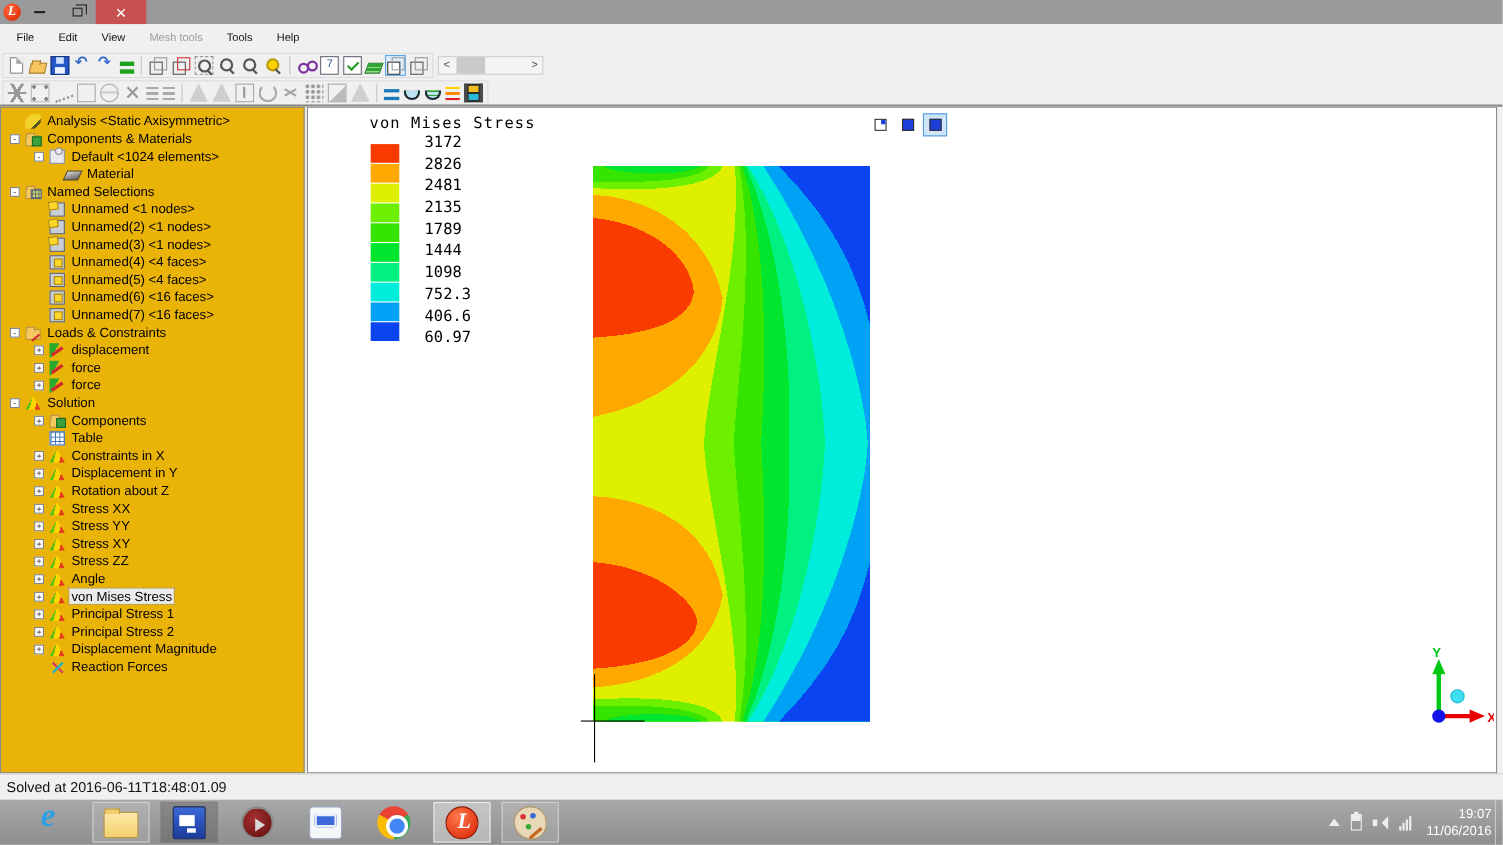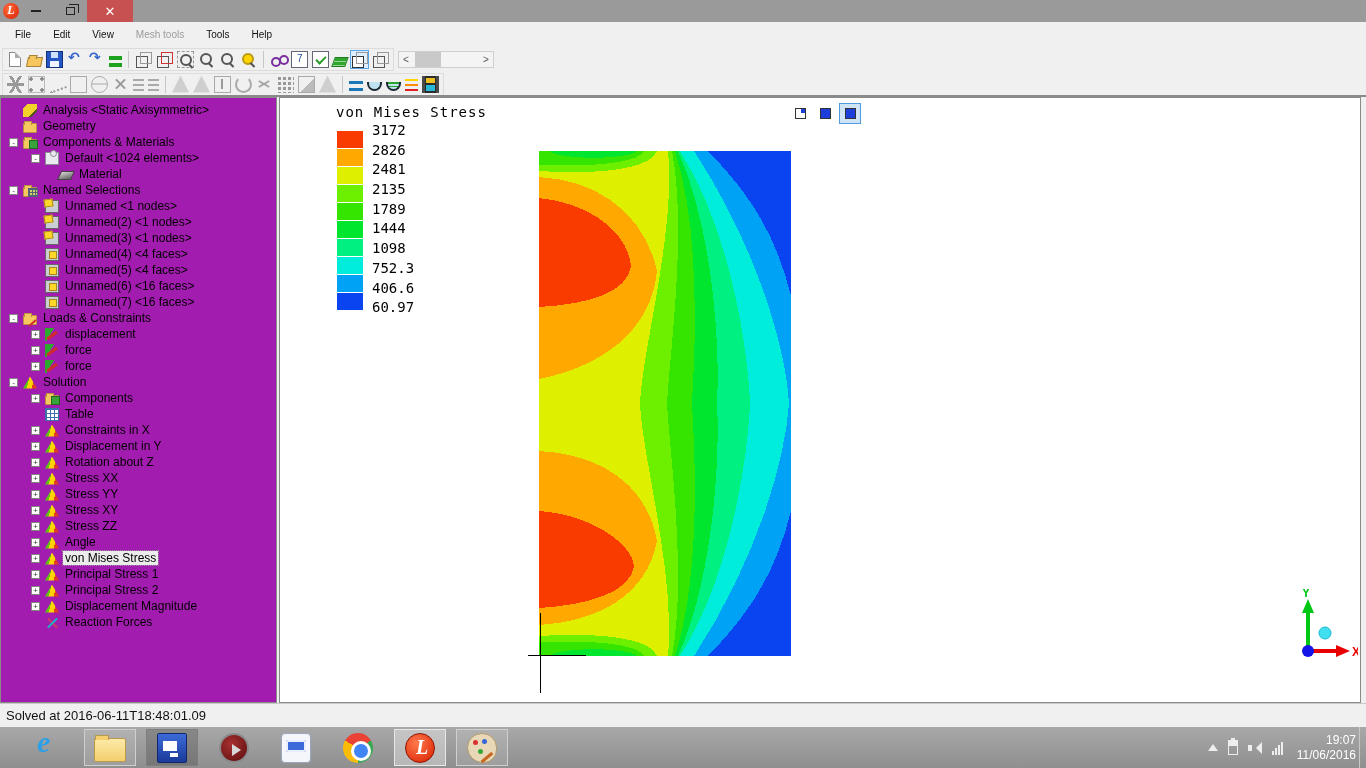--- a/index.html
+++ b/index.html
@@ -79,21 +79,21 @@
   [data-icon="deformed-wire"],[data-icon="deformed-shaded"]{width:15px;height:9px;margin-top:5px;border:2px solid #1d2a33;border-top:none;border-radius:0 0 9px 9px;background:#bfe2f0}
   [data-icon="deformed-shaded"]{background:linear-gradient(#2aa52a 0 2px,#bfe2f0 2px 4px,#2aa52a 4px 5px,#bfe2f0 5px)}
   [data-icon="load-arrows"]{width:13px;height:12px;margin-top:2px;background:linear-gradient(0deg,#e02020 0 2px,transparent 2px 5px,#ff8c00 5px 7px,transparent 7px 10px,#ffd400 10px 12px)}
   [data-icon="animation"]{background:#2b2b2b;border-left:3px solid #4a4a4a;border-right:3px solid #4a4a4a}
   [data-icon="animation"]::after{content:"";position:absolute;left:1px;top:2px;right:1px;bottom:2px;background:linear-gradient(#f0c020 0 40%,#2b2b2b 40% 55%,#28b8d8 55%)}
   .navscroll{display:flex;align-items:center;height:17px;width:96px;border:1px solid #cfcfcf;background:#f4f4f4;margin-left:4px}
   .navscroll .arr{width:14px;text-align:center;font-size:10px;color:#555}
   .navscroll .thumb{width:26px;height:15px;background:#c9c9c9;margin-left:2px}
   
   .divline{position:absolute;left:0;top:95px;width:1366px;height:2px;background:#8a8a8a}
-  .treepanel{position:absolute;left:0;top:97px;width:277px;height:606px;background:#a21caf;border:1px solid #8a8a8a;overflow:hidden;padding-top:4px}
+  .treepanel{position:absolute;left:0;top:97px;width:277px;height:606px;background:#eab308;border:1px solid #8a8a8a;overflow:hidden;padding-top:4px}
   .trow{display:flex;align-items:center;height:16px;font-size:12px;color:#000;white-space:nowrap}
   .trow[data-ind="0"]{padding-left:8px}
   .trow[data-ind="1"]{padding-left:30px}
   .trow[data-ind="2"]{padding-left:44px}
   .exp{width:9px;height:9px;border:1px solid #848484;background:#fff;font:8px/7px "Liberation Sans",sans-serif;text-align:center;color:#333;margin-right:5px;flex:none}
   .exp:empty{visibility:hidden}
   .lbl{padding:0 2px}
   .trow[data-sel="true"] .lbl{background:#ececec;outline:1px dotted #999}
   .ti{width:14px;height:13px;position:relative;margin-right:4px;flex:none}
   [data-icon="analysis"]{background:linear-gradient(135deg,rgba(0,0,0,0) 18%,#f3d32a 18% 68%,#55551e 68% 80%,rgba(0,0,0,0) 80%)}
@@ -113,21 +113,21 @@
   [data-icon="load"]::after{content:"";position:absolute;left:1px;top:6px;width:12px;height:3px;background:#d22b2b;transform:rotate(-35deg)}
   [data-icon="solution"],[data-icon="field"]{width:14px;height:12px;margin-top:1px;clip-path:polygon(50% 0,0 100%,100% 100%);background:linear-gradient(105deg,#58c414 38%,#ffd400 38% 68%,#e23b1e 68%)}
   [data-icon="table"]{background:linear-gradient(#3a6fb0 1px,transparent 1px),linear-gradient(90deg,#3a6fb0 1px,transparent 1px),#fff;background-size:4px 4px;border:1px solid #3a6fb0}
   [data-icon="reaction"]::before{content:"";position:absolute;left:1px;top:6px;width:13px;height:2px;background:#d23b5e;transform:rotate(45deg)}
   [data-icon="reaction"]::after{content:"";position:absolute;left:1px;top:6px;width:13px;height:2px;background:#18b8c8;transform:rotate(-45deg)}
   
   .viewport{position:absolute;left:279px;top:97px;width:1082px;height:606px;background:#fff;border:1px solid #8a8a8a}
   .leg-title{position:absolute;left:56px;top:6px;font:14px "DejaVu Sans Mono",monospace;color:#000;letter-spacing:1px}
   .leg-swatches{position:absolute;left:57px;top:33px;width:26px}
   .leg-swatch{width:26px;height:17px;margin-bottom:1px}
-  .leg-labels{position:absolute;left:92px;top:24px}
+  .leg-labels{position:absolute;left:106px;top:24px}
   .leg-label{height:19.7px;line-height:19.7px;font:14px "DejaVu Sans Mono",monospace;color:#000}
   .viewbtns{position:absolute;left:509px;top:5px;display:flex;gap:3px}
   .vbtn{width:22px;height:21px;display:flex;align-items:center;justify-content:center;border:1px solid transparent}
   .vbtn[data-sel="true"]{border-color:#4f9be0;background:#cfe4f7}
   .cub{width:11px;height:11px;border:1px solid #333;background:#fff;position:relative}
   .cub::before{content:"";position:absolute;left:2px;top:-4px;width:11px;height:11px;border:1px solid #333;background:inherit;z-index:-1}
   .vbtn[data-name="view-front-cube"] .cub::after{content:"";position:absolute;right:0;top:0;width:4px;height:4px;background:#1b3fd8}
   .vbtn[data-name="view-iso-cube"] .cub,.vbtn[data-name="view-shaded-cube"] .cub{background:#1b3fd8}
   .plot{position:absolute;left:259px;top:53px}
   .cross-v{position:absolute;left:260px;top:515px;width:1px;height:80px;background:#000}
@@ -304,25 +304,20 @@
 <div class="divline" data-name="toolbar-divider"></div>
 
 <div class="treepanel" data-name="model-tree">
 
     <div class="trow" data-name="tree-item" data-ind="0">
       <span class="exp" data-name="tree-expander"></span>
       <span class="ti" data-name="tree-item-icon" data-icon="analysis"></span>
       <span class="lbl" data-name="tree-item-label">Analysis &lt;Static Axisymmetric&gt;</span>
     </div>
 
-    <div class="trow" data-name="tree-item" data-ind="0">
-      <span class="exp" data-name="tree-expander"></span>
-      <span class="ti foldic" data-name="tree-item-icon" data-icon="folder"></span>
-      <span class="lbl" data-name="tree-item-label">Geometry</span>
-    </div>
 
     <div class="trow" data-name="tree-item" data-ind="0">
       <span class="exp" data-name="tree-expander">-</span>
       <span class="ti foldic" data-name="tree-item-icon" data-icon="components"></span>
       <span class="lbl" data-name="tree-item-label">Components &amp; Materials</span>
     </div>
 
     <div class="trow" data-name="tree-item" data-ind="1">
       <span class="exp" data-name="tree-expander">-</span>
       <span class="ti" data-name="tree-item-icon" data-icon="puzzle"></span>

